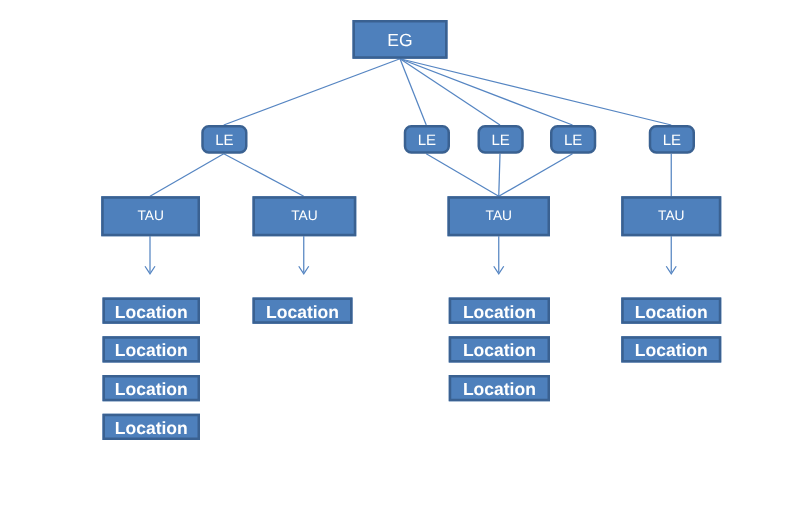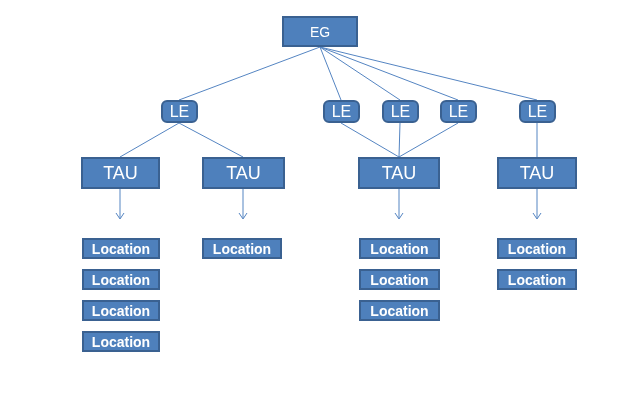--- a/index.html
+++ b/index.html
@@ -29,22 +29,22 @@
     justify-content: center;
     background: var(--fill, #4e80bc);
     border: 2px solid var(--border, #3a6191);
     color: #ffffff;
     text-align: right;
     line-height: 1;
     user-select: none;
   }
   .node.rounded { border-radius: 6px; }
   .node.eg   { font-size: 14px; }
-  .node.le   { font-size: 16px; }
-  .node.tau  { font-size: 18px; }
+  .node.le   { font-size: 12px; }
+  .node.tau  { font-size: 11px; }
   .node.loc  { font-size: 14px; font-weight: bold; }
 </style>
 </head>
 <body>
 
 <div id="canvas">
 
   <svg class="connectors" viewBox="0 0 629 411" xmlns="http://www.w3.org/2000/svg">
 
     <line class="cline" x1="320" y1="47" x2="179" y2="100"></line>

